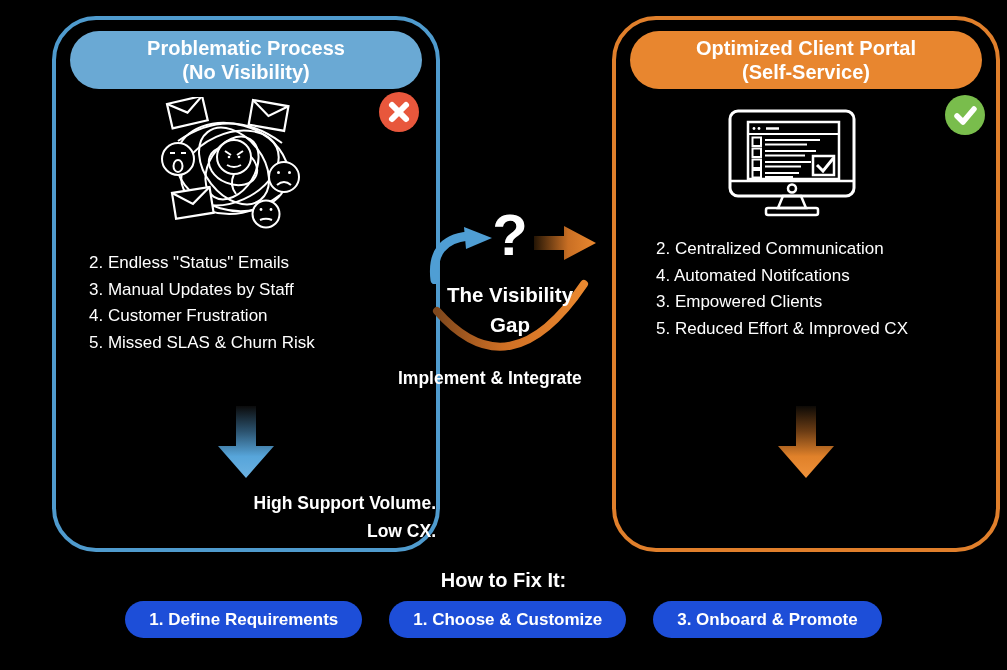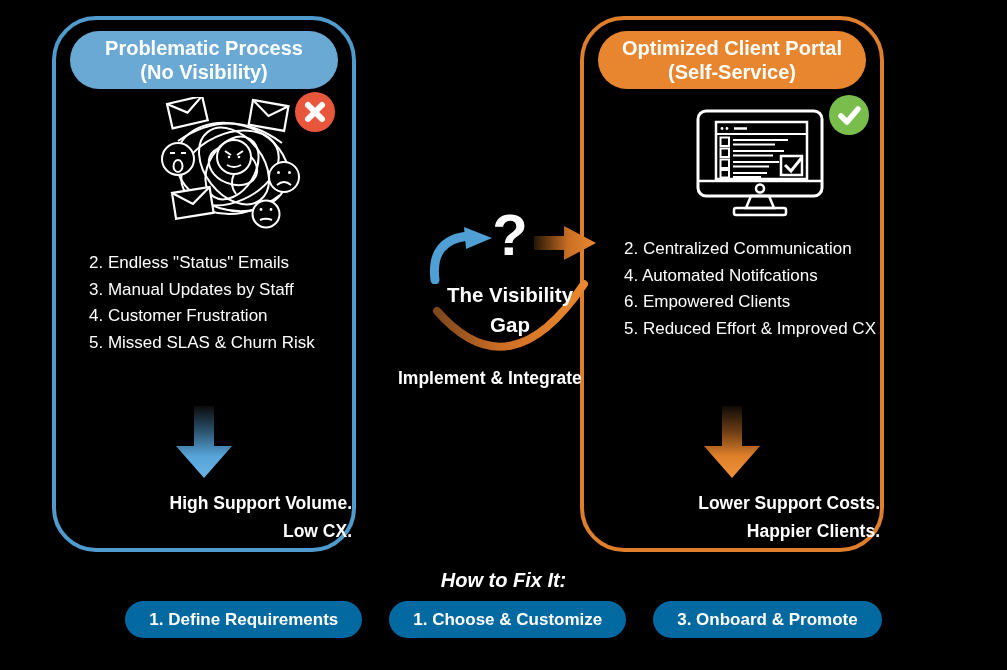--- a/index.html
+++ b/index.html
@@ -1,20 +1,20 @@
 <!DOCTYPE html>
 <html><head>
 <meta charset="utf-8">
 <style>
   html,body{margin:0;padding:0;background:#000;}
   .stage{position:relative;width:1007px;height:670px;background:#000;overflow:hidden;
          font-family:"Liberation Sans",sans-serif;color:#fff;}
-  .panel{position:absolute;top:16px;width:304px;height:536px;border-radius:44px;box-sizing:border-box;}
+  .panel{position:absolute;top:16px;width:388px;height:536px;border-radius:44px;box-sizing:border-box;}
   .panel.left{left:52px;border:4.5px solid #4f9bce;}
-  .panel.right{left:580px;border:4.5px solid #e07f2b;}
+  .panel.right{left:612px;border:4.5px solid #e07f2b;}
   .pill-header{position:absolute;top:11px;left:14px;right:14px;height:58px;border-radius:29px;
                display:flex;flex-direction:column;justify-content:center;align-items:center;
                font-weight:700;font-size:20px;line-height:1.22;color:#fff;text-align:center;}
   .pill-header.blue{background:#6aa9d4;}
   .pill-header.orange{background:#e8862f;}
   .badge{position:absolute;width:40px;height:40px;border-radius:50%;}
   .badge.red{right:17px;top:72px;background:#e8573c;}
   .badge.green{right:11px;top:75px;background:#79bd4c;}
   .badge svg{width:100%;height:100%;display:block;}
   .hero-icon{position:absolute;}
@@ -28,23 +28,23 @@
            font-size:17.5px;line-height:1.6;}
   
   .abs{position:absolute;}
   .qmark{left:482px;top:206px;width:56px;text-align:center;font-size:58px;font-weight:700;line-height:1;}
   .blue-curve{left:428px;top:226px;width:68px;height:58px;}
   .orange-right{left:534px;top:223px;width:64px;height:40px;}
   .gap-text{left:420px;top:280px;width:180px;text-align:center;font-weight:700;font-size:20.5px;line-height:1.45;}
   .orange-arc{left:430px;top:276px;width:162px;height:82px;}
   .implement{left:398px;top:368px;width:216px;text-align:left;font-weight:700;font-size:17.5px;}
   
-  .fix-heading{position:absolute;top:569px;left:0;width:100%;text-align:center;font-size:20px;font-weight:700;font-style:italic;}
+  .fix-heading{position:absolute;top:569px;left:0;width:100%;text-align:center;font-size:20px;font-weight:700;}
   .btn-row{position:absolute;top:601px;left:0;width:100%;display:flex;justify-content:center;gap:27px;}
-  .step-btn{height:37px;border-radius:19px;background:#0369a1;color:#fff;font-weight:700;font-size:17px;
+  .step-btn{height:37px;border-radius:19px;background:#1d4ed8;color:#fff;font-weight:700;font-size:17px;
             padding:0 24px;border:none;display:flex;align-items:center;
             font-family:"Liberation Sans",sans-serif;cursor:pointer;}
 </style>
 </head>
 <body>
 
 <div class="stage">
 
   <section class="panel left">
     <div class="pill-header blue">
@@ -170,40 +170,36 @@
             <line x1="38" y1="68" x2="66" y2="68"></line>
         </g>
         <rect x="86" y="47" width="21" height="19" stroke-width="2.5"></rect>
         <path d="M90 56 L96 62 L106.5 49" stroke-width="3"></path>
       </g>
     </svg>
 
     <ul class="plist">
       <li>2. Centralized Communication</li>
       <li>4. Automated Notifcations</li>
-      <li>6. Empowered Clients</li>
+      <li>3. Empowered Clients</li>
       <li>5. Reduced Effort &amp; Improved CX</li>
     </ul>
 
     <svg class="down-arrow" viewBox="0 0 64 74">
       <defs>
         <linearGradient id="go" x1="0" y1="0" x2="0" y2="1">
           <stop offset="0%" stop-color="#0d0a06"></stop>
           <stop offset="35%" stop-color="#6b3c14"></stop>
           <stop offset="70%" stop-color="#e0812a"></stop>
           <stop offset="100%" stop-color="#ef923a"></stop>
         </linearGradient>
       </defs>
       <path d="M22 0 H42 V40 H60 L32 72 L4 40 H22 Z" fill="url(#go)"></path>
     </svg>
 
-    <div class="caption">
-      <div>Lower Support Costs.</div>
-      <div>Happier Clients.</div>
-    </div>
   </section>
 
   <svg class="abs blue-curve" viewBox="0 0 68 58">
     <path d="M7 54 Q 2 14 40 10" fill="none" stroke="#4f9ed4" stroke-width="9" stroke-linecap="round"></path>
     <polygon points="36,1 64,12 38,23" fill="#4f9ed4"></polygon>
   </svg>
 
   <div class="abs qmark">?</div>
 
   <svg class="abs orange-right" viewBox="0 0 64 40">

